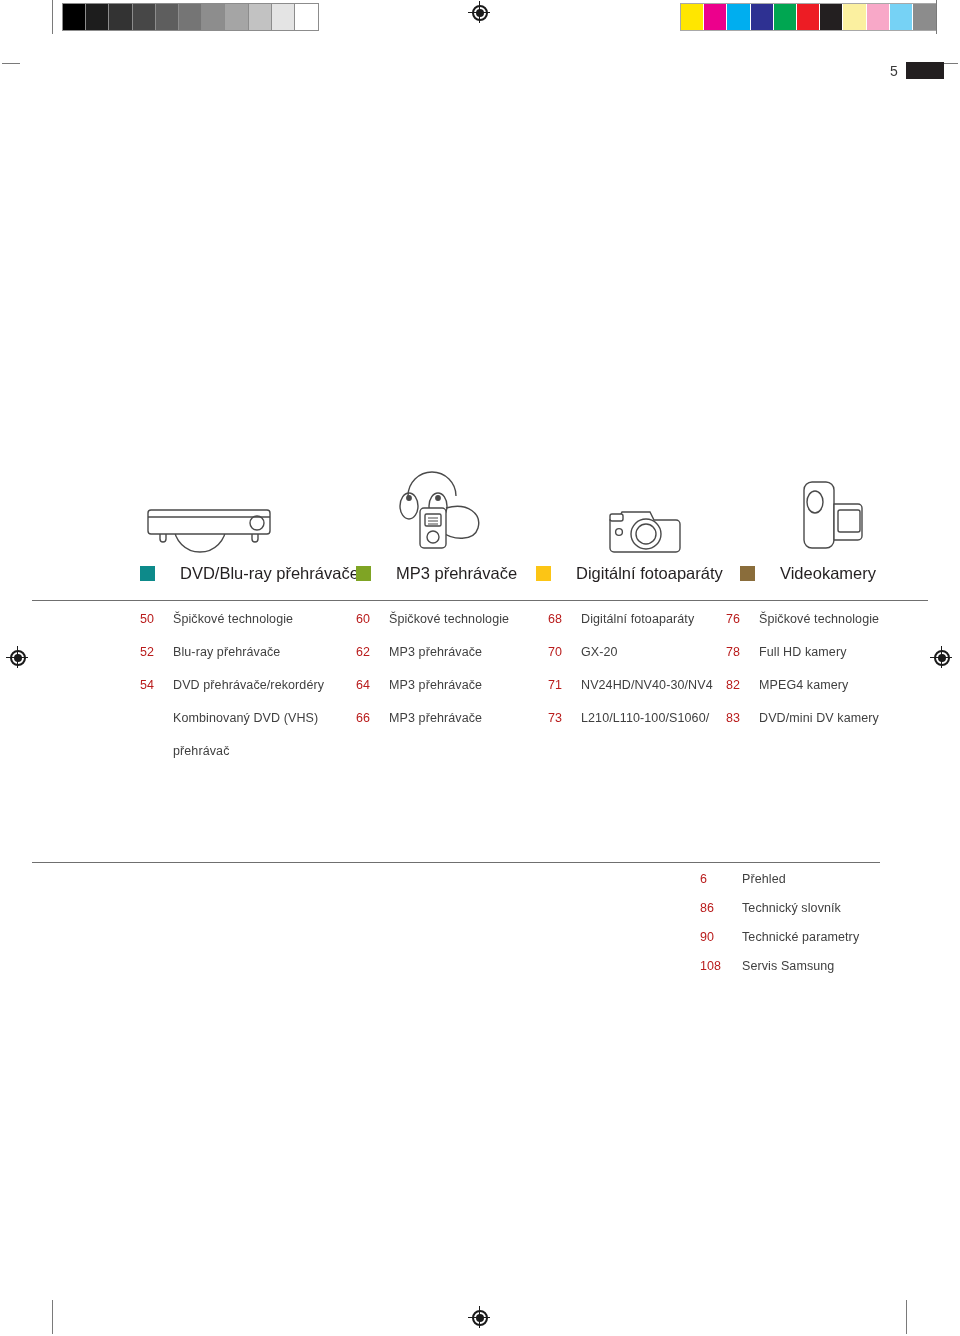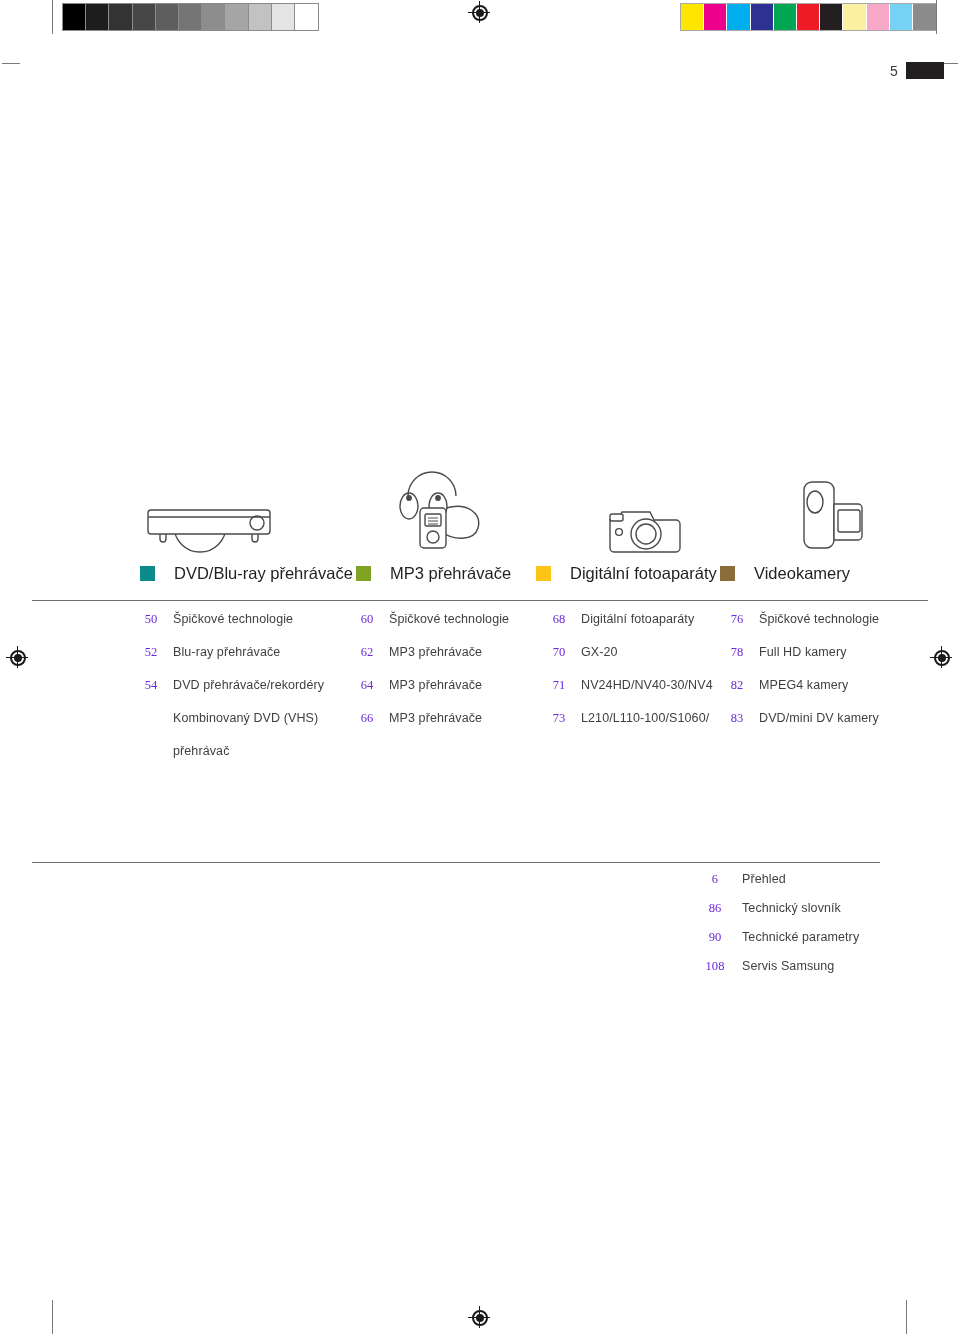--- a/index.html
+++ b/index.html
@@ -121,21 +121,21 @@
     position: absolute;
     left: 0;
     top: 565px;
     width: 960px;
     height: 24px;
   }
   .cat-item {
     position: absolute;
     display: flex;
     align-items: center;
-    gap: 19px;
+    gap: 25px;
     white-space: nowrap;
   }
   .cat-swatch {
     width: 15px;
     height: 15px;
     flex: 0 0 auto;
   }
   .cat-label {
     font-size: 16.5px;
     color: #231f20;
@@ -156,25 +156,24 @@
     position: absolute;
     top: 612px;
   }
   .toc-entry {
     display: flex;
     align-items: baseline;
     height: 33px;
   }
   .toc-num {
     font-size: 12.5px;
-    color: #6d28d9;
-    text-align: center;
+    color: #b91c1c;
+    text-align: left;
     flex: 0 0 auto;
     letter-spacing: 0.1px;
-    font-family: Liberation Serif, serif;
   }
   .toc-text {
     font-size: 12.5px;
     color: #3f3f3f;
     letter-spacing: 0.1px;
     white-space: nowrap;
   }
   .toc-col .toc-num { width: 22px; margin-right: 11px; }
 
   
@@ -329,21 +328,21 @@
       <span class="cat-label">DVD/Blu-ray přehrávače</span>
     </div>
     <div class="cat-item" style="left: 356px;">
       <span class="cat-swatch" style="background: rgb(127, 164, 36);"></span>
       <span class="cat-label">MP3 přehrávače</span>
     </div>
     <div class="cat-item" style="left: 536px;">
       <span class="cat-swatch" style="background: rgb(252, 197, 21);"></span>
       <span class="cat-label">Digitální fotoaparáty</span>
     </div>
-    <div class="cat-item" style="left: 720px; justify-content: flex-end;">
+    <div class="cat-item" style="left: 740px; justify-content: flex-end;">
       <span class="cat-swatch" style="background: rgb(138, 109, 59);"></span>
       <span class="cat-label">Videokamery</span>
     </div>
   </div>
 
 <div class="rule rule-top"></div>
 <div class="rule rule-bottom"></div>
 
 <div class="toc-col" id="toc-col-0" style="left:140px;">
     <div class="toc-entry">

